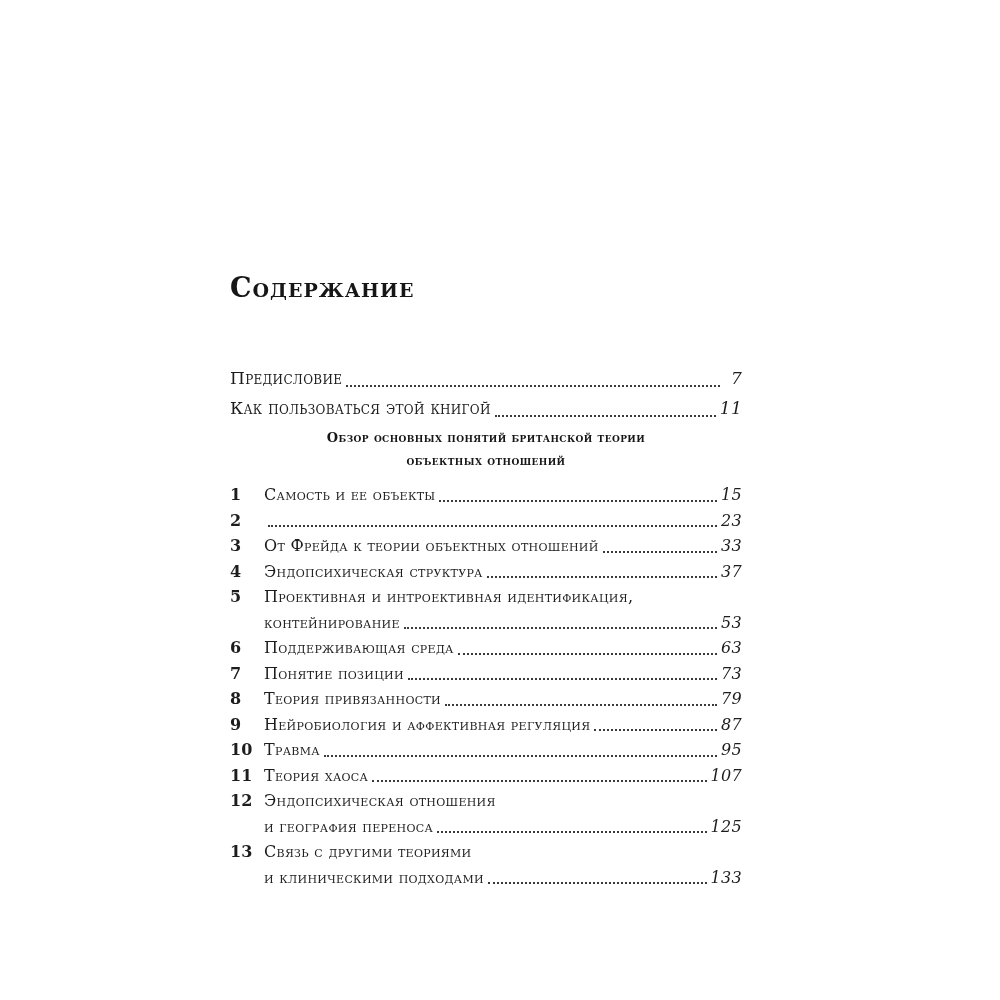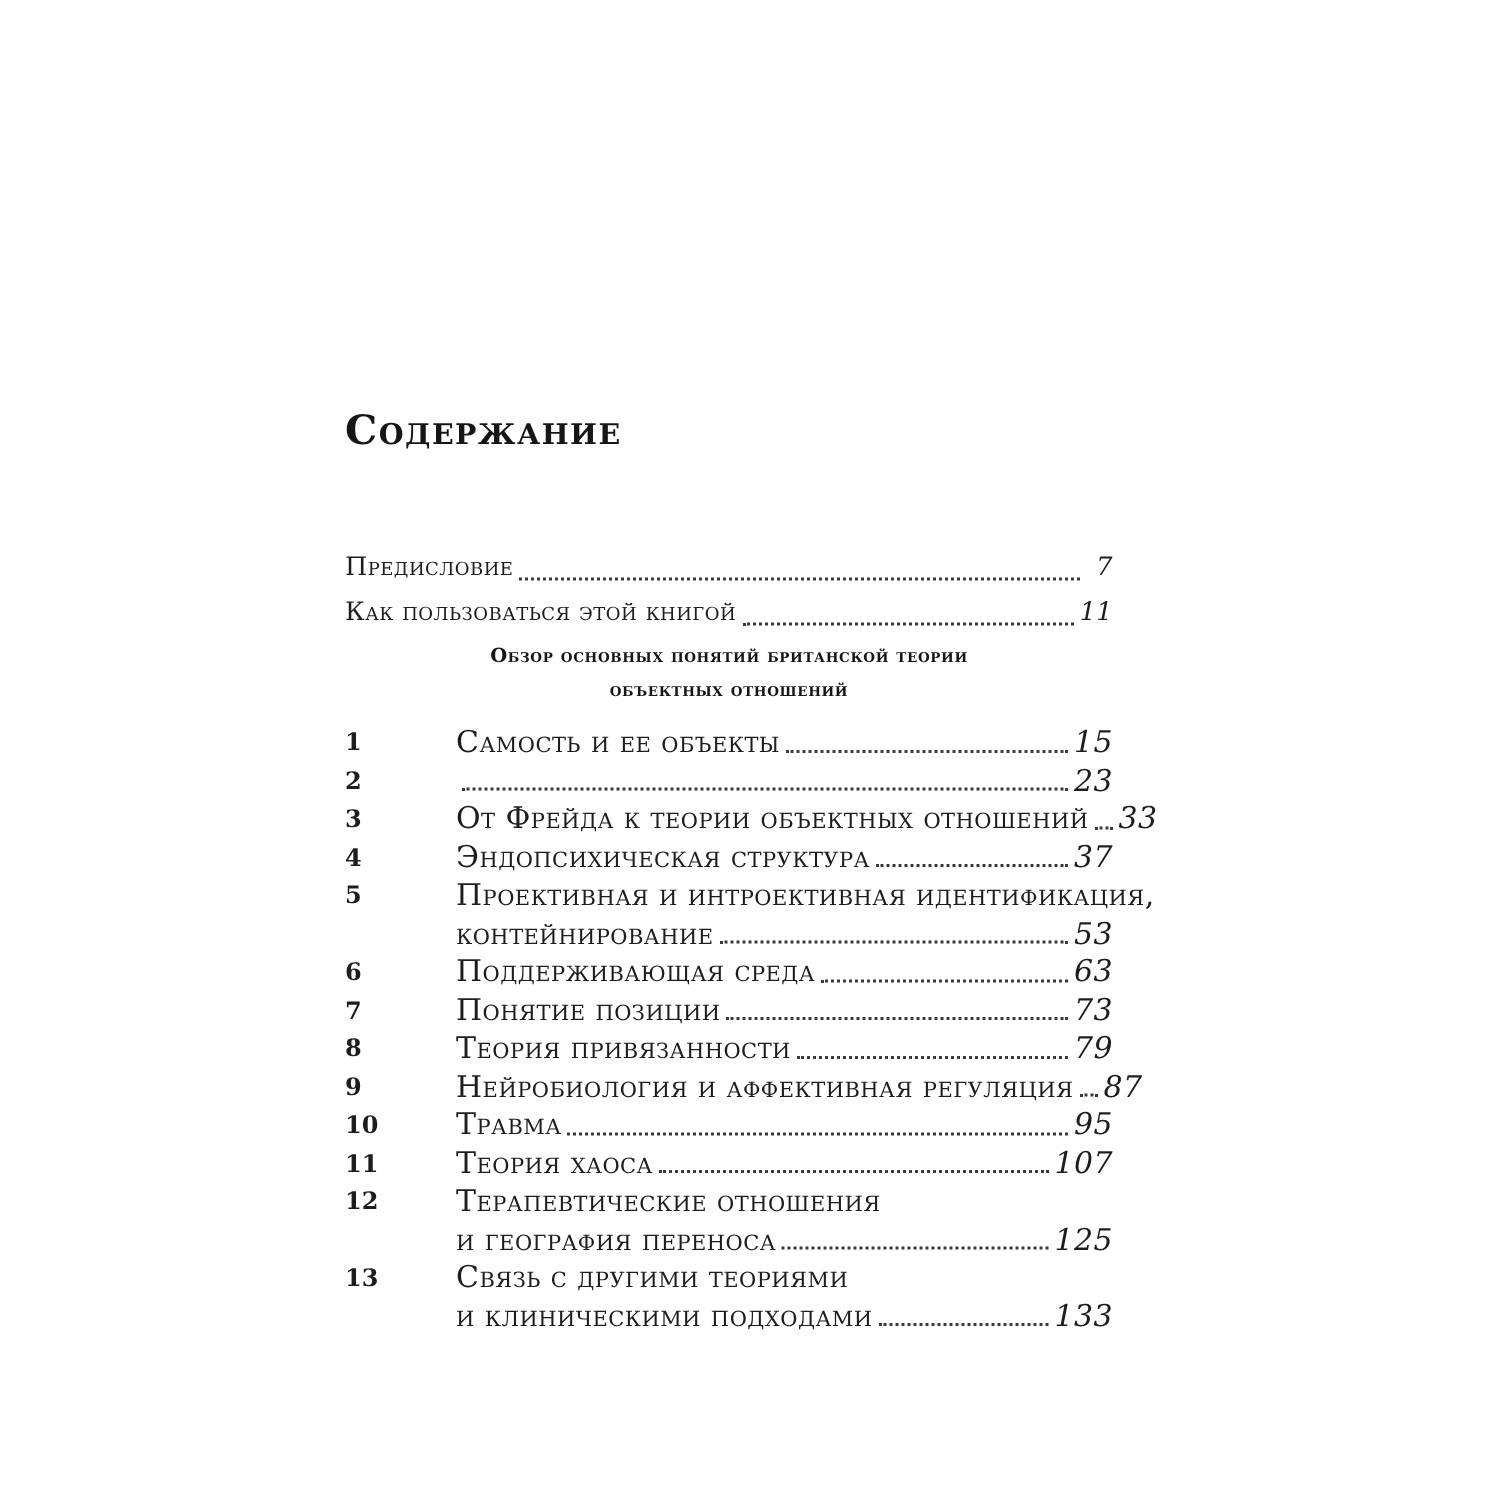--- a/index.html
+++ b/index.html
@@ -84,23 +84,22 @@
   .chapter .num {
     flex: 0 0 34px;
     font-weight: 700;
     font-size: 16px;
   }
   .chapter-body {
     flex: 1 1 auto;
     min-width: 0;
   }
   .chapter-body .toc-row {
-    font-size: 20px;
+    font-size: 16px;
     line-height: 25.5px;
-    margin-left: 40px;
   }
 </style>
 </head>
 <body>
 
 <div class="content">
 
   <h1 class="page-title">Содержание</h1>
 
   <div class="front-list">
@@ -231,21 +230,21 @@
             <span class="label">Теория хаоса</span>
             <span class="leader"></span>
             <span class="pagenum">107</span>
           </div>
         </div>
       </div>
       <div class="chapter">
         <span class="num">12</span>
         <div class="chapter-body">
           <div class="toc-row">
-            <span class="label">Терапевтические отношения</span>
+            <span class="label">Эндопсихическая отношения</span>
           </div>
           <div class="toc-row">
             <span class="label">и география переноса</span>
             <span class="leader"></span>
             <span class="pagenum">125</span>
           </div>
         </div>
       </div>
       <div class="chapter">
         <span class="num">13</span>

